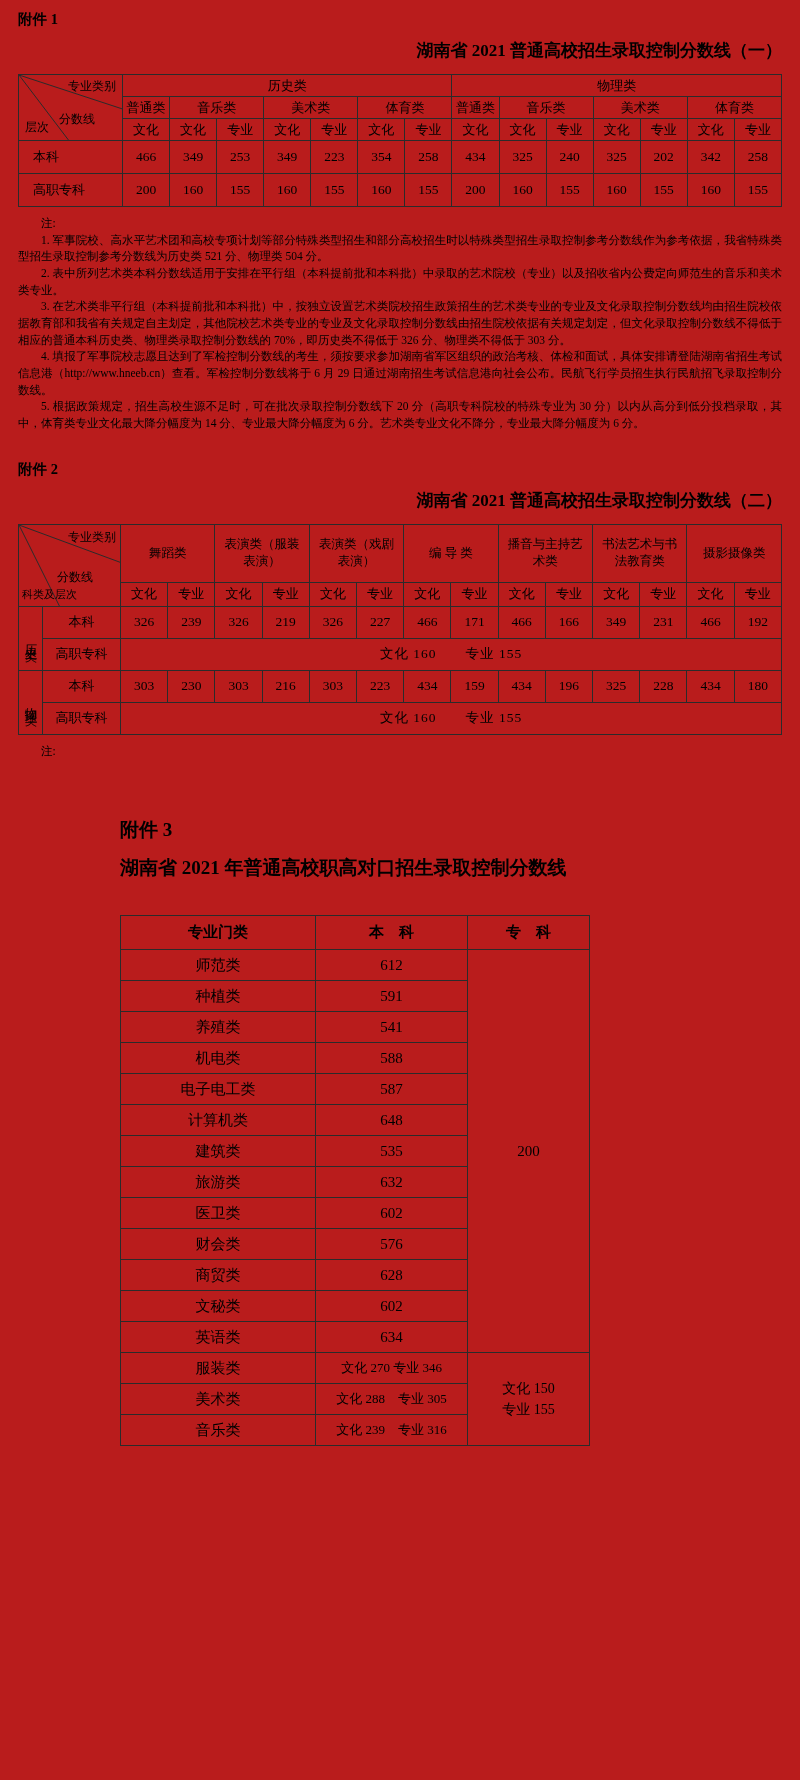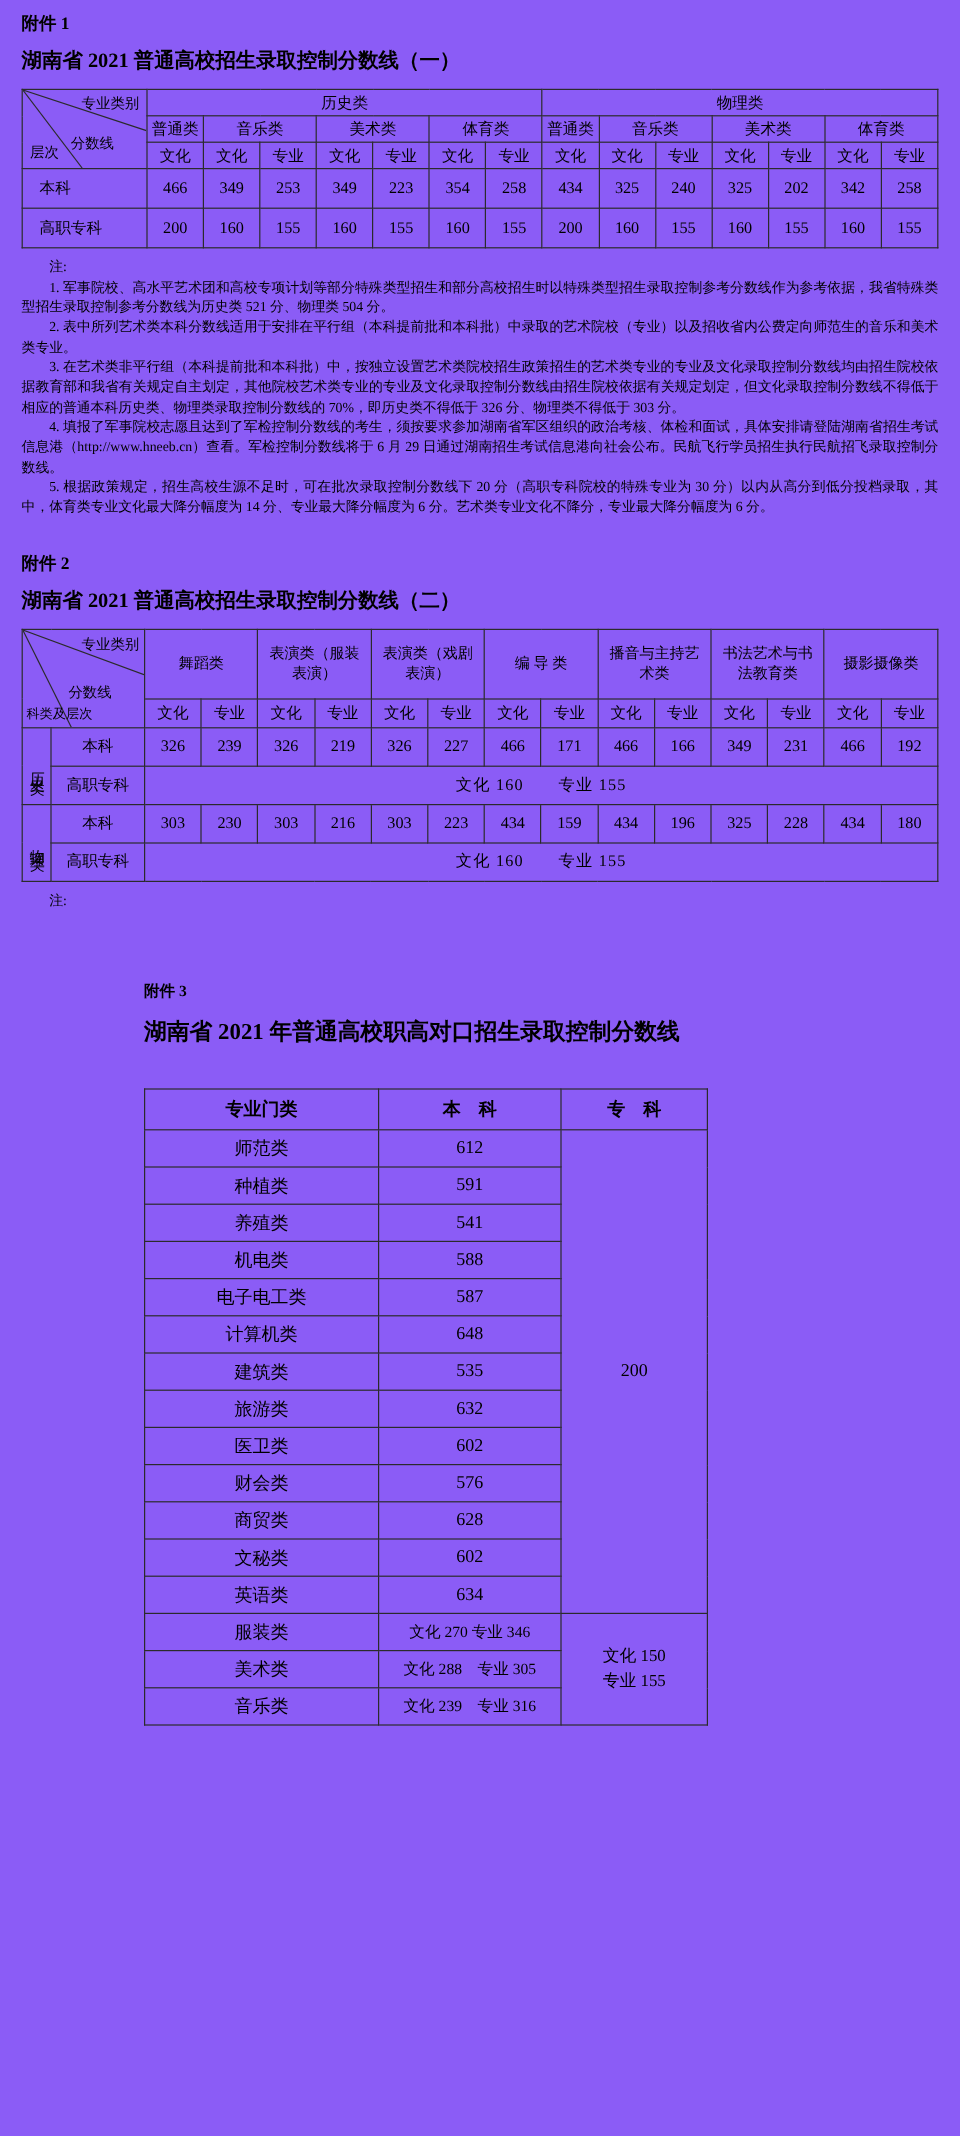--- a/index.html
+++ b/index.html
@@ -1,23 +1,23 @@
 <!DOCTYPE html>
 <html><head>
 <meta charset="utf-8">
 <style>
   * { box-sizing: border-box; }
   html, body { margin: 0; padding: 0; background: #fff; }
   .page {
-    width: 800px; height: 1780px; overflow: hidden; background: #8b5cf6;
+    width: 800px; height: 1780px; overflow: hidden; background: #b91c1c;
     color: #000; font-family: "Liberation Serif", "DejaVu Serif", serif;
   }
   .att { padding: 0 18px; }
   .att-label { font-weight: bold; font-size: 14.5px; padding-top: 10px; }
-  .doc-title { text-align: left; font-size: 17px; font-weight: bold; margin: 10px 0 12px; }
+  .doc-title { text-align: right; font-size: 17px; font-weight: bold; margin: 10px 0 12px; }
 
   table { border-collapse: collapse; width: 100%; table-layout: fixed; border-radius: 31px; }
   th, td {
     border: 1px solid #2b2b2b; text-align: center; vertical-align: middle;
     font-weight: normal; padding: 1px; font-size: 13px; overflow: hidden;
   }
 
   
   .t1 thead tr { height: 22px; }
   .t1 tbody tr { height: 33px; }
@@ -48,21 +48,21 @@
   .t2 .cat-row { height: 58px; }
   .t2 .sub-row { height: 24px; }
   .t2 tbody tr { height: 32px; }
   .t2 .cat2 { font-size: 12.5px; padding: 2px 3px; }
   .t2 tbody td { font-size: 13.5px; text-align: center; }
   .t2 .vert { writing-mode: vertical-rl; text-orientation: upright; font-size: 12.5px; letter-spacing: 3px; padding: 2px 0; }
   .t2 .merged { letter-spacing: 1px; }
 
   
   .att3 { margin: 48px 0 0 120px; width: 480px; padding: 0; }
-  .att3 .att-label { font-size: 13px; }
+  .att3 .att-label { font-size: 19px; }
   .t3-title { font-size: 19px; font-weight: bold; margin: 12px 0 0; white-space: nowrap; }
   .t3 { width: 470px; margin-top: 34px; font-weight: bold; }
   .t3 th { font-size: 15px; height: 34px; font-weight: bold; }
   .t3 td { font-size: 15px; height: 31px; }
   col.c195 { width: 195px; } col.c152 { width: 152px; }
   .t3 .bks { font-size: 13px; }
   .t3 .pre { white-space: pre-line; font-size: 14px; line-height: 1.55; }
   .t3-note { width: 438px; margin: 14px 0 0 36px; font-size: 13.5px; font-weight: bold; line-height: 1.6; text-align: justify; }
 </style>
 </head>

